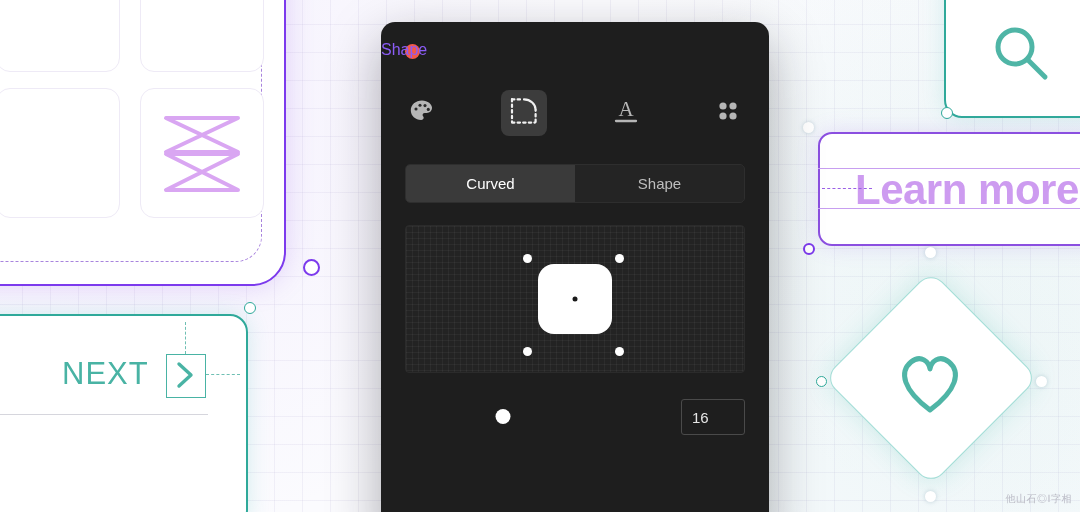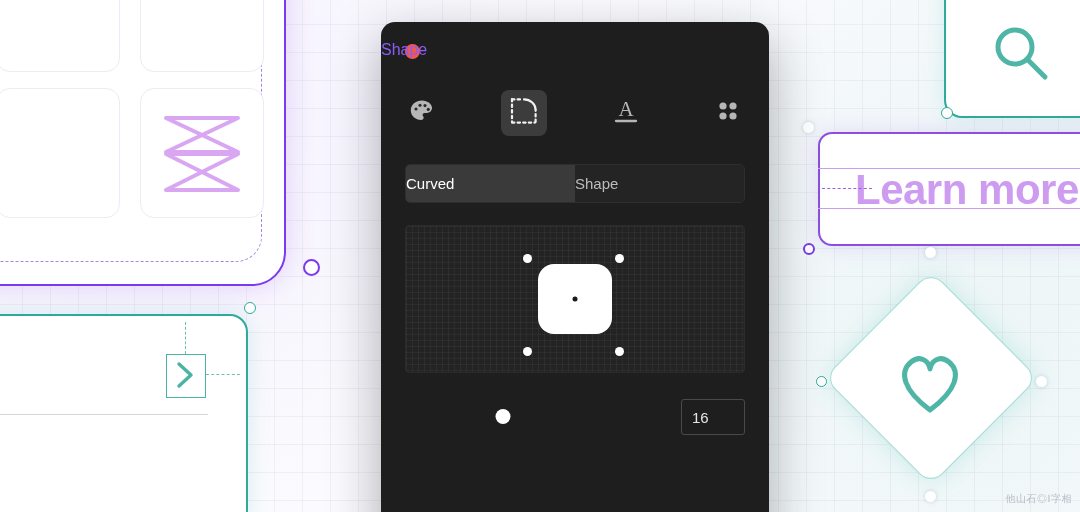--- a/index.html
+++ b/index.html
@@ -248,21 +248,21 @@
   .segmented {
     display: flex;
     margin: 22px 24px 0 24px;
     border-radius: 5px;
     overflow: hidden;
     background: #242424;
     border: 1px solid #2e2e2e;
   }
   .seg {
     flex: 1;
-    text-align: left;
+    text-align: center;
     padding: 10px 0;
     font-size: 15px;
     color: #bdbdbd;
     cursor: pointer;
   }
   .seg.active {
     background: #3a3a3a;
     color: #ffffff;
   }
 
@@ -360,20 +360,21 @@
       <g fill="none" stroke="#d9a6f2" stroke-width="4" stroke-linejoin="round">
         <path d="M6 6 L78 6 L6 40 L78 40 Z"></path>
         <path d="M6 42 L78 42 L6 78 L78 78 Z"></path>
       </g>
     </svg>
   </div>
   <div class="handle h-purple art" style="left:303px;top:259px;width:17px;height:17px;"></div>
 
   <div class="card-next art"></div>
   <div class="next-rule art"></div>
+  <div class="next-label art">NEXT</div>
   <div class="next-box art"></div>
   <div class="next-chev art">
     <svg width="22" height="30" viewBox="0 0 22 30">
       <polyline points="5,4 17,15 5,26" fill="none" stroke="#49b3a4" stroke-width="3.4" stroke-linecap="round" stroke-linejoin="round"></polyline>
     </svg>
   </div>
   <div class="next-vline art"></div>
   <div class="next-hline art"></div>
   <div class="handle h-teal art" style="left:244px;top:302px;width:12px;height:12px;"></div>
 

